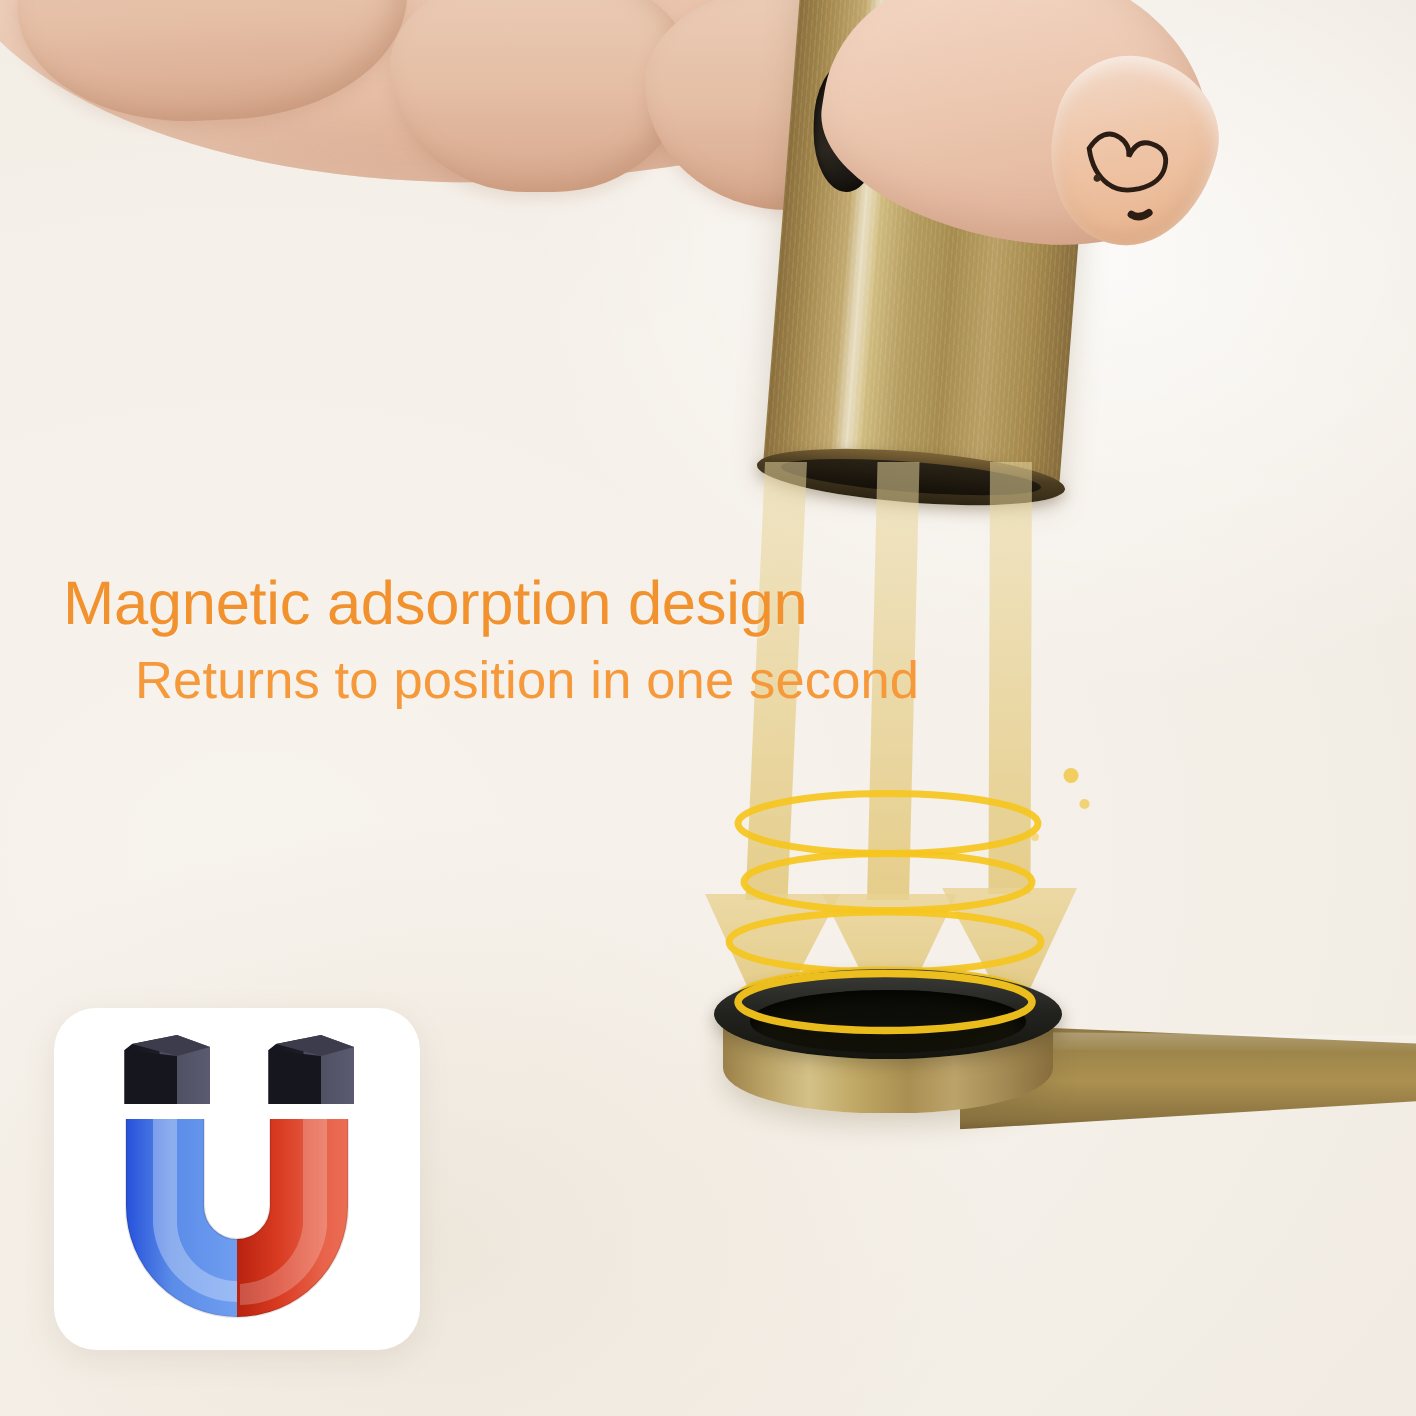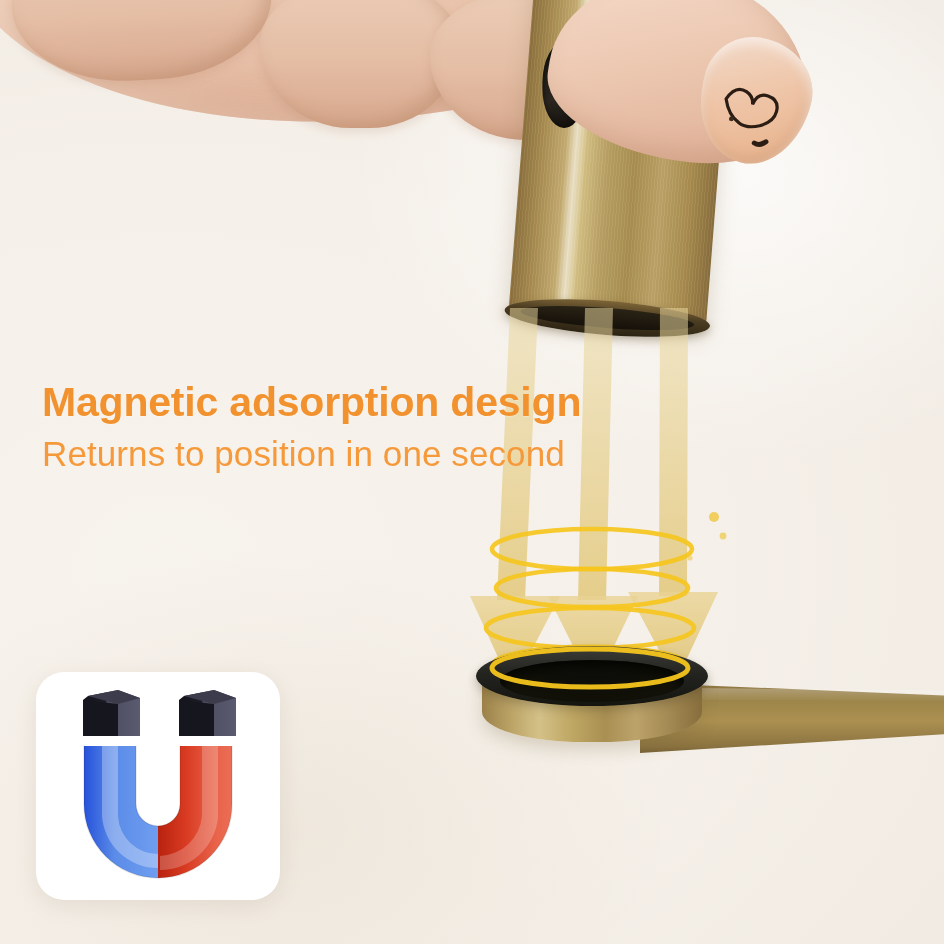--- a/index.html
+++ b/index.html
@@ -137,27 +137,27 @@
   }
   .spout-gloss{
     position:absolute;left:640px;top:686px;width:330px;height:16px;
     background:linear-gradient(180deg,rgba(255,255,255,.30),rgba(255,255,255,0));
     clip-path:polygon(0% 10%, 100% 30%, 100% 95%, 0% 85%);
   }
 
   
   .copy{position:absolute;left:42px;top:376px;width:760px;}
   .title{
-    font-size:41px;font-weight:bold;color:#f2922e;
+    font-size:41px;font-weight:normal;color:#f2922e;
     letter-spacing:-.2px;line-height:52px;white-space:nowrap;
     text-shadow:0 1px 0 rgba(255,255,255,.25);
   }
   .subtitle{
     font-size:35px;font-weight:normal;color:#f5993a;
-    letter-spacing:.1px;line-height:48px;white-space:nowrap;margin-top:2px;
+    letter-spacing:.1px;line-height:48px;white-space:nowrap;margin-top:2px;margin-left:48px;
   }
 
   
   .magnet-card{
     position:absolute;left:36px;top:672px;width:244px;height:228px;
     background:#ffffff;border-radius:28px;
     box-shadow:0 6px 20px rgba(150,130,105,.14);
   }
   .magnet-svg{position:absolute;left:26px;top:14px;}
 </style>

